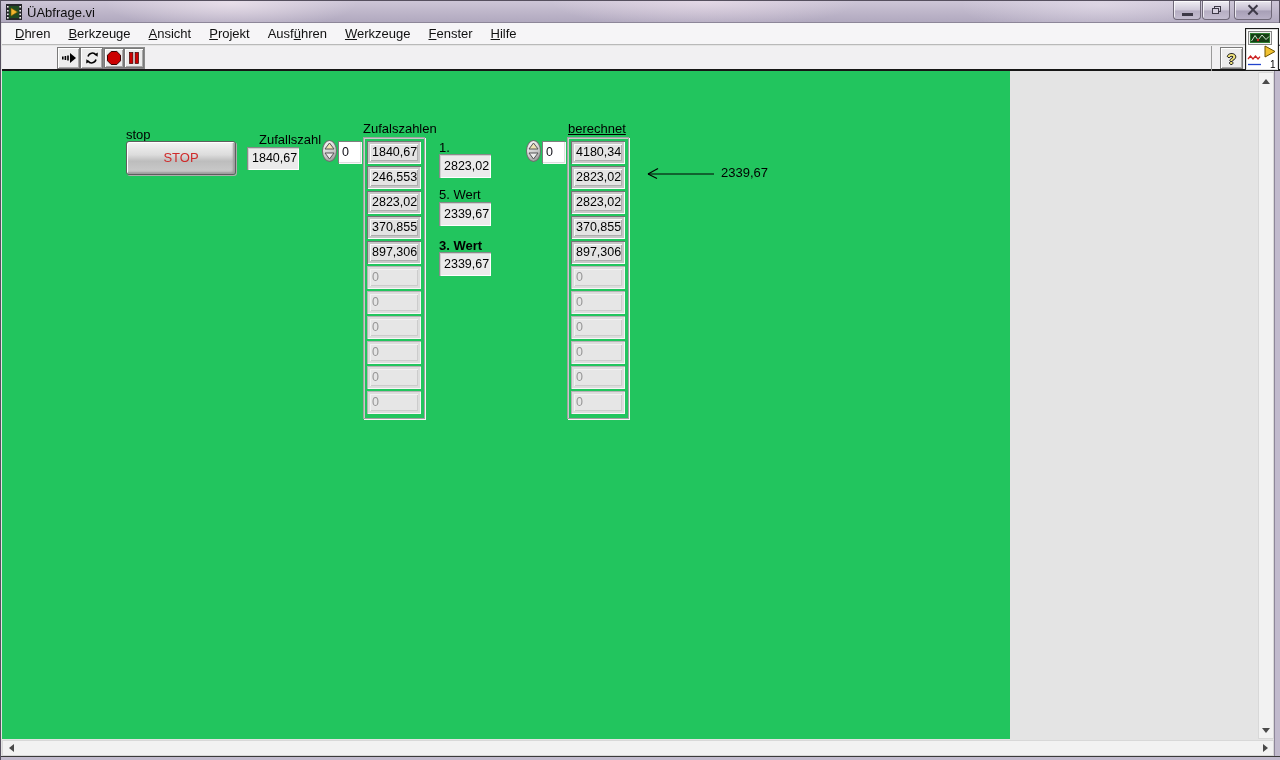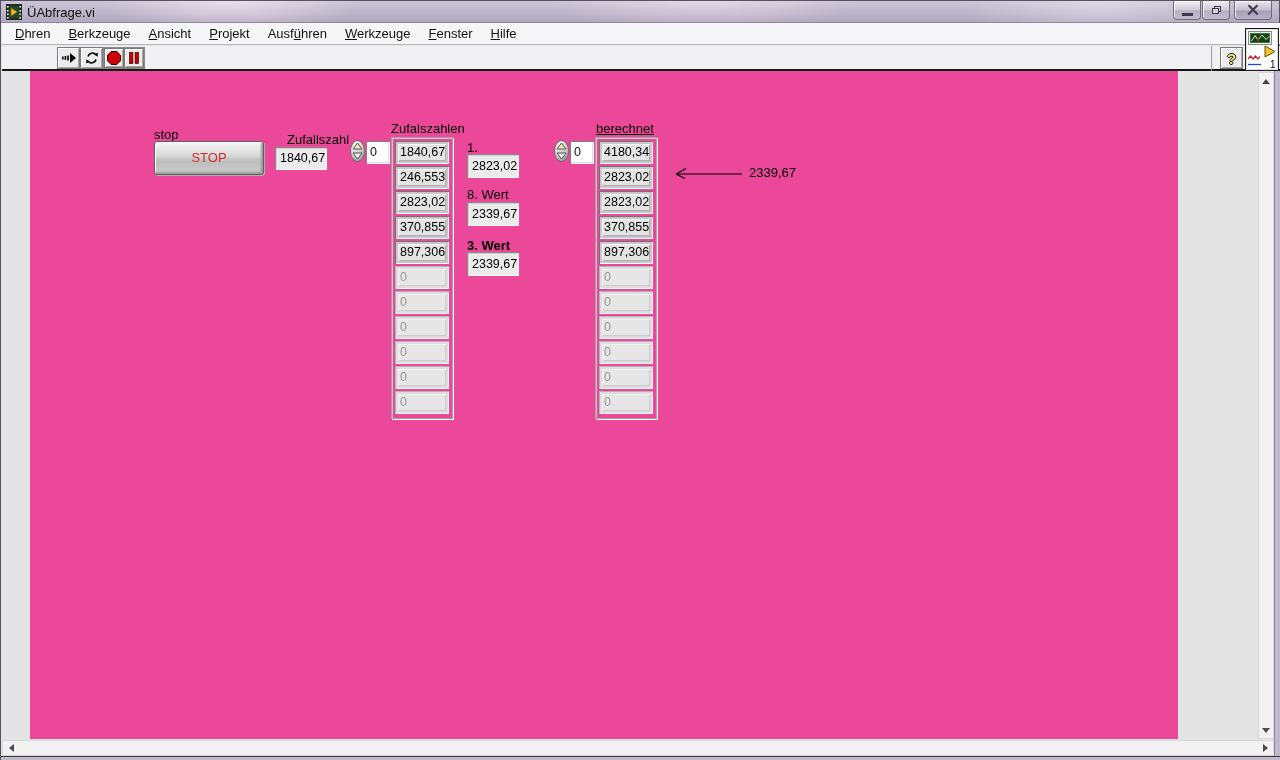--- a/index.html
+++ b/index.html
@@ -56,21 +56,21 @@
     box-shadow:inset 1px 1px 0 #ffffff, inset -1px -1px 0 #a8a8a8;
     display:flex; align-items:center; justify-content:center; }
   .tsep { position:absolute; left:1209px; top:0; width:1px; height:25px; background:#9a9a9a; }
   .help-q { font-weight:bold; font-size:15px; color:#f3e67d; line-height:1;
     text-shadow:-1px 0 0 #222, 1px 0 0 #222, 0 -1px 0 #222, 0 1px 0 #222; }
   .vi-icon-box { position:absolute; left:1244px; top:27px; width:34px; height:43px;
     background:#ffffff; border:1px solid #1c1c1c; z-index:5;
     display:flex; align-items:center; justify-content:center; }
 
   
-  .panel { position:absolute; left:1px; top:70px; width:1148px; height:668px; background:#ec4899;margin-left:28px; }
+  .panel { position:absolute; left:1px; top:70px; width:1008px; height:668px; background:#22c55e; }
   .lbl { position:absolute; font-size:13px; color:#000; white-space:nowrap; }
 
   .stop-btn { position:absolute; left:124px; top:70px; width:110px; height:34px;
     border:1px solid #5e5e5e; border-radius:3px;
     background:linear-gradient(180deg,#f4f4f4 0%,#dcdcdc 40%,#bdbdbd 60%,#cccccc 100%);
     box-shadow:inset 1px 1px 0 #ffffff, inset -2px -2px 2px #9b9b9b, 1px 1px 0 #adadad;
     color:#cf2b2b; font-size:13px; text-align:center; line-height:32px; cursor:default; }
 
   .ind { position:absolute; height:23px; width:52px; background:#ebebeb;
     box-shadow:inset 1px 1px 0 #8a8a8a, inset 2px 2px 0 #cfcfcf, inset -1px -1px 0 #ffffff;
@@ -259,21 +259,21 @@
       <div class="arr-el off">
           <div class="val">0</div>
         </div>
       <div class="arr-el off">
           <div class="val">0</div>
         </div>
     </div>
 
     <span class="lbl" style="left:437px; top:69px;">1.</span>
     <div class="ind ind-tall" style="left:437px; top:83px;">2823,02</div>
-    <span class="lbl" style="left:437px; top:116px;">8. Wert</span>
+    <span class="lbl" style="left:437px; top:116px;">5. Wert</span>
     <div class="ind ind-tall" style="left:437px; top:131px;">2339,67</div>
     <span class="lbl" style="left:437px; top:167px;font-weight:bold;">3. Wert</span>
     <div class="ind ind-tall" style="left:437px; top:181px;">2339,67</div>
 
     <div class="spinner" style="left:524px; top:69px;">
       <svg width="13" height="20" viewBox="0 0 13 20">
         <polygon points="6.5,2 11,8 2,8" fill="#efe5b4" stroke="#555" stroke-width="1"></polygon>
         <polygon points="2,12 11,12 6.5,18" fill="#ececec" stroke="#555" stroke-width="1"></polygon>
       </svg>
     </div>

